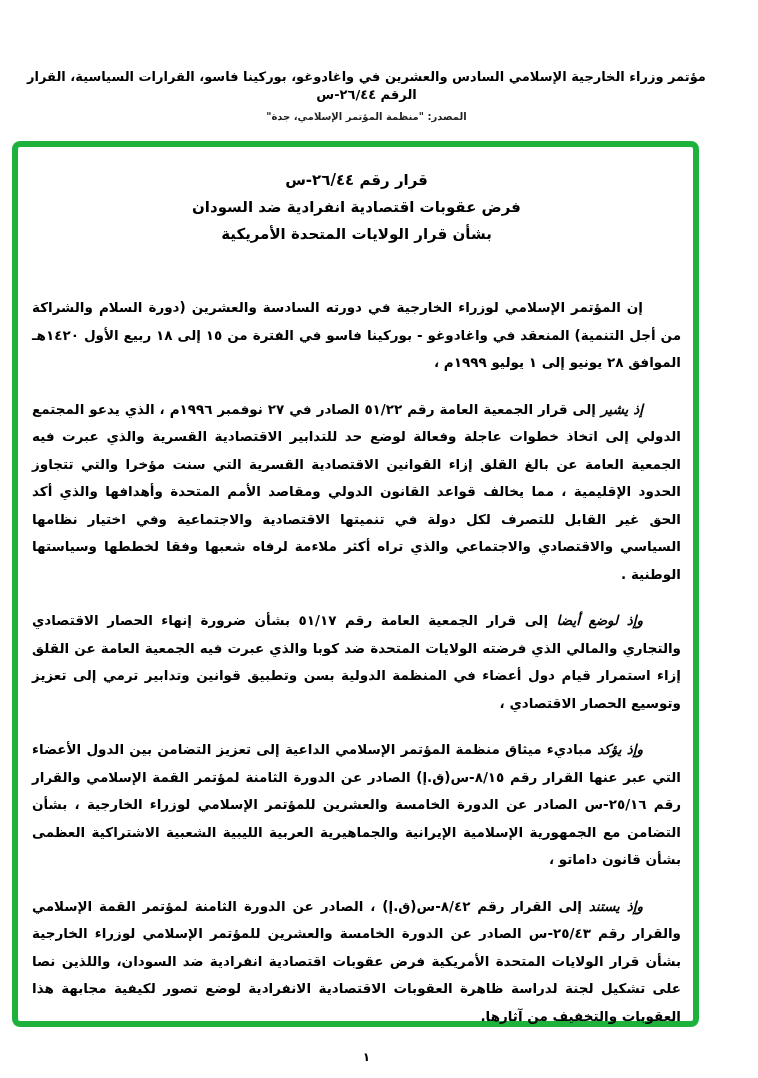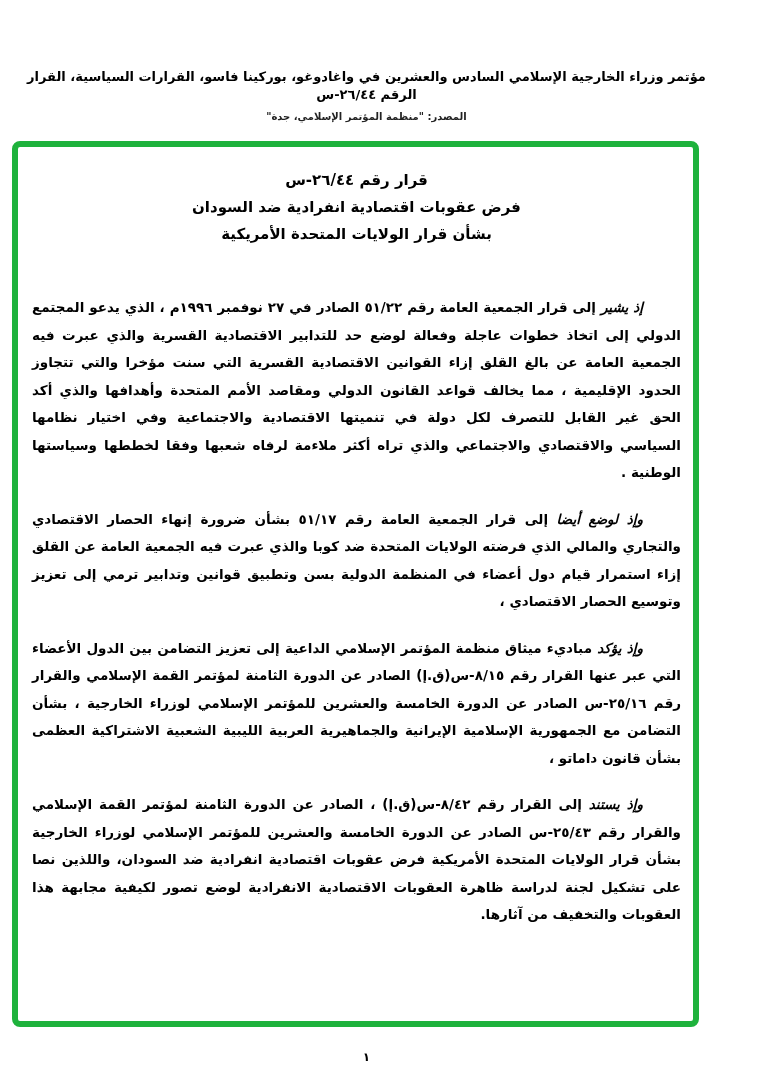--- a/index.html
+++ b/index.html
@@ -73,20 +73,21 @@
   </div>
 
   <div class="frame">
 
     <div class="res-title-block">
       <div class="res-title">قرار رقم ٢٦/٤٤-س</div>
       <div class="res-title">فرض عقوبات اقتصادية انفرادية ضد السودان</div>
       <div class="res-title">بشأن قرار الولايات المتحدة الأمريكية</div>
     </div>
 
+    <p><span class="lead"></span><span>إن المؤتمر الإسلامي لوزراء الخارجية في دورته السادسة والعشرين (دورة السلام والشراكة من أجل التنمية) المنعقد في واغادوغو - بوركينا فاسو في الفترة من ١٥ إلى ١٨ ربيع الأول ١٤٢٠هـ الموافق ٢٨ يونيو إلى ١ يوليو ١٩٩٩م ،</span></p>
 
     <p><span class="lead">إذ يشير</span><span> إلى قرار الجمعية العامة رقم ٥١/٢٢ الصادر في ٢٧ نوفمبر ١٩٩٦م ، الذي يدعو المجتمع الدولي إلى اتخاذ خطوات عاجلة وفعالة لوضع حد للتدابير الاقتصادية القسرية والذي عبرت فيه الجمعية العامة عن بالغ القلق إزاء القوانين الاقتصادية القسرية التي سنت مؤخرا والتي تتجاوز الحدود الإقليمية ، مما يخالف قواعد القانون الدولي ومقاصد الأمم المتحدة وأهدافها والذي أكد الحق غير القابل للتصرف لكل دولة في تنميتها الاقتصادية والاجتماعية وفي اختيار نظامها السياسي والاقتصادي والاجتماعي والذي تراه أكثر ملاءمة لرفاه شعبها وفقا لخططها وسياستها الوطنية .</span></p>
 
     <p><span class="lead">وإذ لوضع أيضا</span><span> إلى قرار الجمعية العامة رقم ٥١/١٧ بشأن ضرورة إنهاء الحصار الاقتصادي والتجاري والمالي الذي فرضته الولايات المتحدة ضد كوبا والذي عبرت فيه الجمعية العامة عن القلق إزاء استمرار قيام دول أعضاء في المنظمة الدولية بسن وتطبيق قوانين وتدابير ترمي إلى تعزيز وتوسيع الحصار الاقتصادي ،</span></p>
 
     <p><span class="lead">وإذ يؤكد</span><span> مباديء ميثاق منظمة المؤتمر الإسلامي الداعية إلى تعزيز التضامن بين الدول الأعضاء التي عبر عنها القرار رقم ٨/١٥-س(ق.إ) الصادر عن الدورة الثامنة لمؤتمر القمة الإسلامي والقرار رقم ٢٥/١٦-س الصادر عن الدورة الخامسة والعشرين للمؤتمر الإسلامي لوزراء الخارجية ، بشأن التضامن مع الجمهورية الإسلامية الإيرانية والجماهيرية العربية الليبية الشعبية الاشتراكية العظمى بشأن قانون داماتو ،</span></p>
 
     <p><span class="lead">وإذ يستند</span><span> إلى القرار رقم ٨/٤٢-س(ق.إ) ، الصادر عن الدورة الثامنة لمؤتمر القمة الإسلامي والقرار رقم ٢٥/٤٣-س الصادر عن الدورة الخامسة والعشرين للمؤتمر الإسلامي لوزراء الخارجية بشأن قرار الولايات المتحدة الأمريكية فرض عقوبات اقتصادية انفرادية ضد السودان، واللذين نصا على تشكيل لجنة لدراسة ظاهرة العقوبات الاقتصادية الانفرادية لوضع تصور لكيفية مجابهة هذا العقوبات والتخفيف من آثارها.</span></p>
 
 

